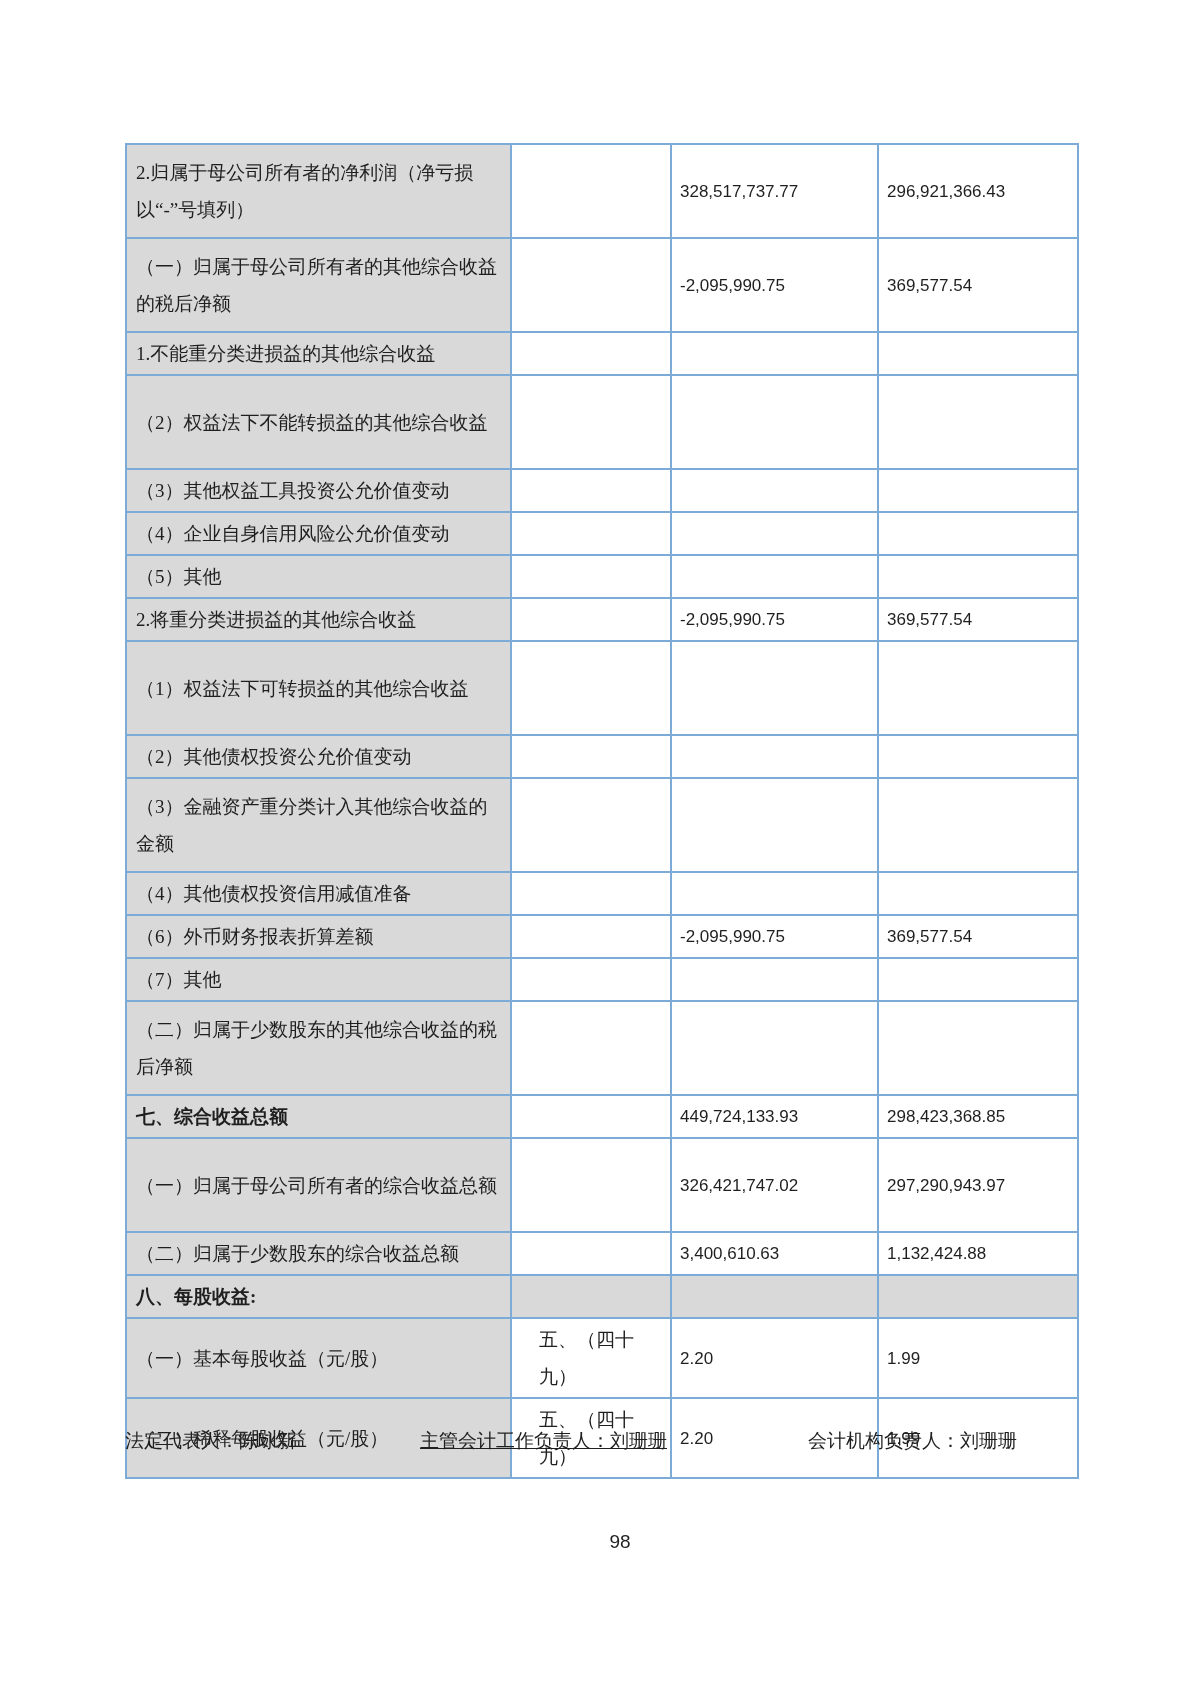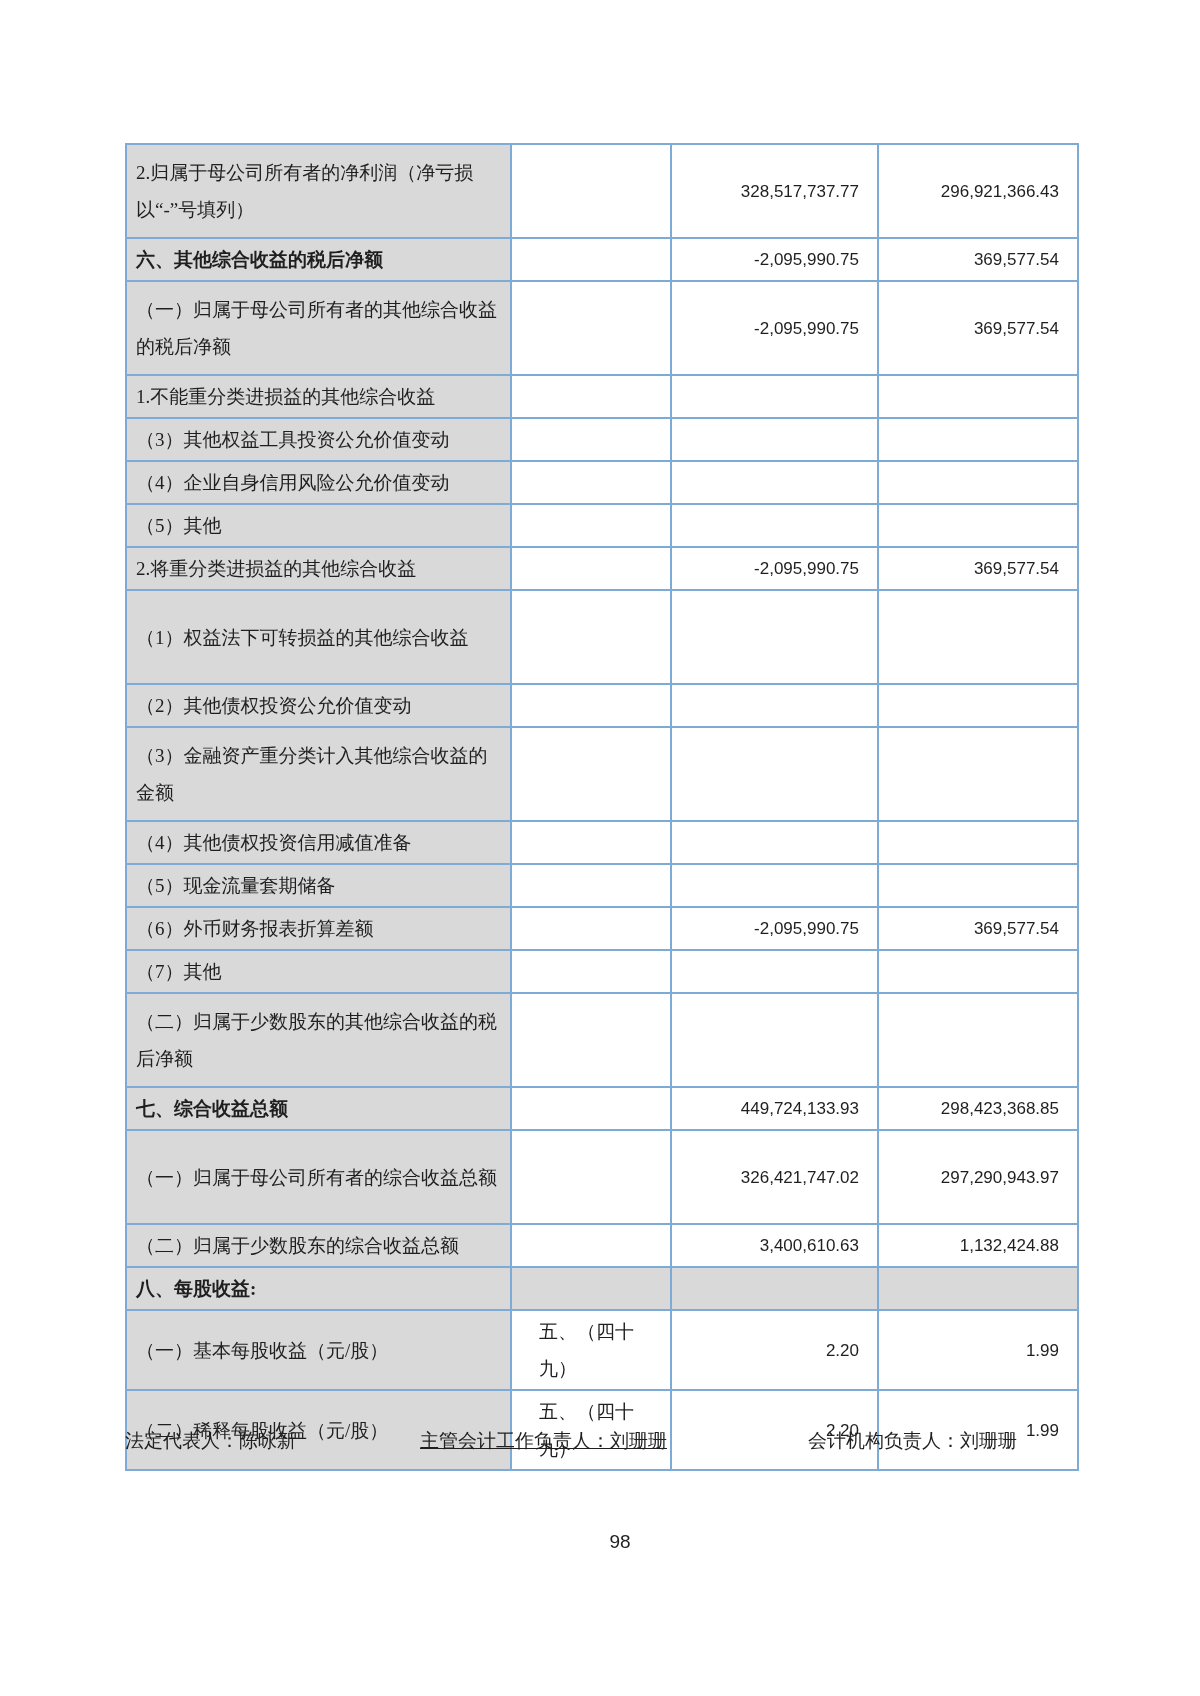--- a/index.html
+++ b/index.html
@@ -28,21 +28,20 @@
   }
   .fin-table td.label {
     background:var(--label-bg,#D9D9D9);
     padding:2px 10px 2px 9px;
   }
   .fin-table td.note {
     padding-left:27px;
     background:#ffffff;
   }
   .fin-table td.val {
-    text-align:right;
     padding-right:18px;
     background:#ffffff;
     font-family:"Liberation Sans", sans-serif;
     font-size:17px;
   }
   tr.h1 { height:41px; }
   tr.h2 { height:94px; }
   tr.bold td.label { font-weight:bold; }
   tr.grayfull td, tr.grayfull td.note, tr.grayfull td.val {
     background:var(--label-bg,#D9D9D9);
@@ -76,88 +75,82 @@
     <col style="width:207px">
     <col style="width:200px">
   </colgroup>
   <tbody id="fin-tbody">
       <tr class="h2">
         <td class="label">2.归属于母公司所有者的净利润（净亏损以“-”号填列）</td>
         <td class="note"></td>
         <td class="val">328,517,737.77</td>
         <td class="val">296,921,366.43</td>
       </tr>
-      <tr class="h1 bold">
-        <td class="label">六、其他综合收益的税后净额</td>
+      <tr class="h2">
+        <td class="label">（一）归属于母公司所有者的其他综合收益的税后净额</td>
         <td class="note"></td>
         <td class="val">-2,095,990.75</td>
         <td class="val">369,577.54</td>
       </tr>
-      <tr class="h2">
-        <td class="label">（一）归属于母公司所有者的其他综合收益的税后净额</td>
+      <tr class="h1">
+        <td class="label">1.不能重分类进损益的其他综合收益</td>
+        <td class="note"></td>
+        <td class="val"></td>
+        <td class="val"></td>
+      </tr>
+      <tr class="h2">
+        <td class="label">（2）权益法下不能转损益的其他综合收益</td>
+        <td class="note"></td>
+        <td class="val"></td>
+        <td class="val"></td>
+      </tr>
+      <tr class="h1">
+        <td class="label">（3）其他权益工具投资公允价值变动</td>
+        <td class="note"></td>
+        <td class="val"></td>
+        <td class="val"></td>
+      </tr>
+      <tr class="h1">
+        <td class="label">（4）企业自身信用风险公允价值变动</td>
+        <td class="note"></td>
+        <td class="val"></td>
+        <td class="val"></td>
+      </tr>
+      <tr class="h1">
+        <td class="label">（5）其他</td>
+        <td class="note"></td>
+        <td class="val"></td>
+        <td class="val"></td>
+      </tr>
+      <tr class="h1">
+        <td class="label">2.将重分类进损益的其他综合收益</td>
         <td class="note"></td>
         <td class="val">-2,095,990.75</td>
         <td class="val">369,577.54</td>
       </tr>
-      <tr class="h1">
-        <td class="label">1.不能重分类进损益的其他综合收益</td>
-        <td class="note"></td>
-        <td class="val"></td>
-        <td class="val"></td>
-      </tr>
-      <tr class="h1">
-        <td class="label">（3）其他权益工具投资公允价值变动</td>
-        <td class="note"></td>
-        <td class="val"></td>
-        <td class="val"></td>
-      </tr>
-      <tr class="h1">
-        <td class="label">（4）企业自身信用风险公允价值变动</td>
-        <td class="note"></td>
-        <td class="val"></td>
-        <td class="val"></td>
-      </tr>
-      <tr class="h1">
-        <td class="label">（5）其他</td>
-        <td class="note"></td>
-        <td class="val"></td>
-        <td class="val"></td>
-      </tr>
-      <tr class="h1">
-        <td class="label">2.将重分类进损益的其他综合收益</td>
-        <td class="note"></td>
-        <td class="val">-2,095,990.75</td>
-        <td class="val">369,577.54</td>
-      </tr>
       <tr class="h2">
         <td class="label">（1）权益法下可转损益的其他综合收益</td>
         <td class="note"></td>
         <td class="val"></td>
         <td class="val"></td>
       </tr>
       <tr class="h1">
         <td class="label">（2）其他债权投资公允价值变动</td>
         <td class="note"></td>
         <td class="val"></td>
         <td class="val"></td>
       </tr>
       <tr class="h2">
         <td class="label">（3）金融资产重分类计入其他综合收益的金额</td>
         <td class="note"></td>
         <td class="val"></td>
         <td class="val"></td>
       </tr>
       <tr class="h1">
         <td class="label">（4）其他债权投资信用减值准备</td>
-        <td class="note"></td>
-        <td class="val"></td>
-        <td class="val"></td>
-      </tr>
-      <tr class="h1">
-        <td class="label">（5）现金流量套期储备</td>
         <td class="note"></td>
         <td class="val"></td>
         <td class="val"></td>
       </tr>
       <tr class="h1">
         <td class="label">（6）外币财务报表折算差额</td>
         <td class="note"></td>
         <td class="val">-2,095,990.75</td>
         <td class="val">369,577.54</td>
       </tr>

